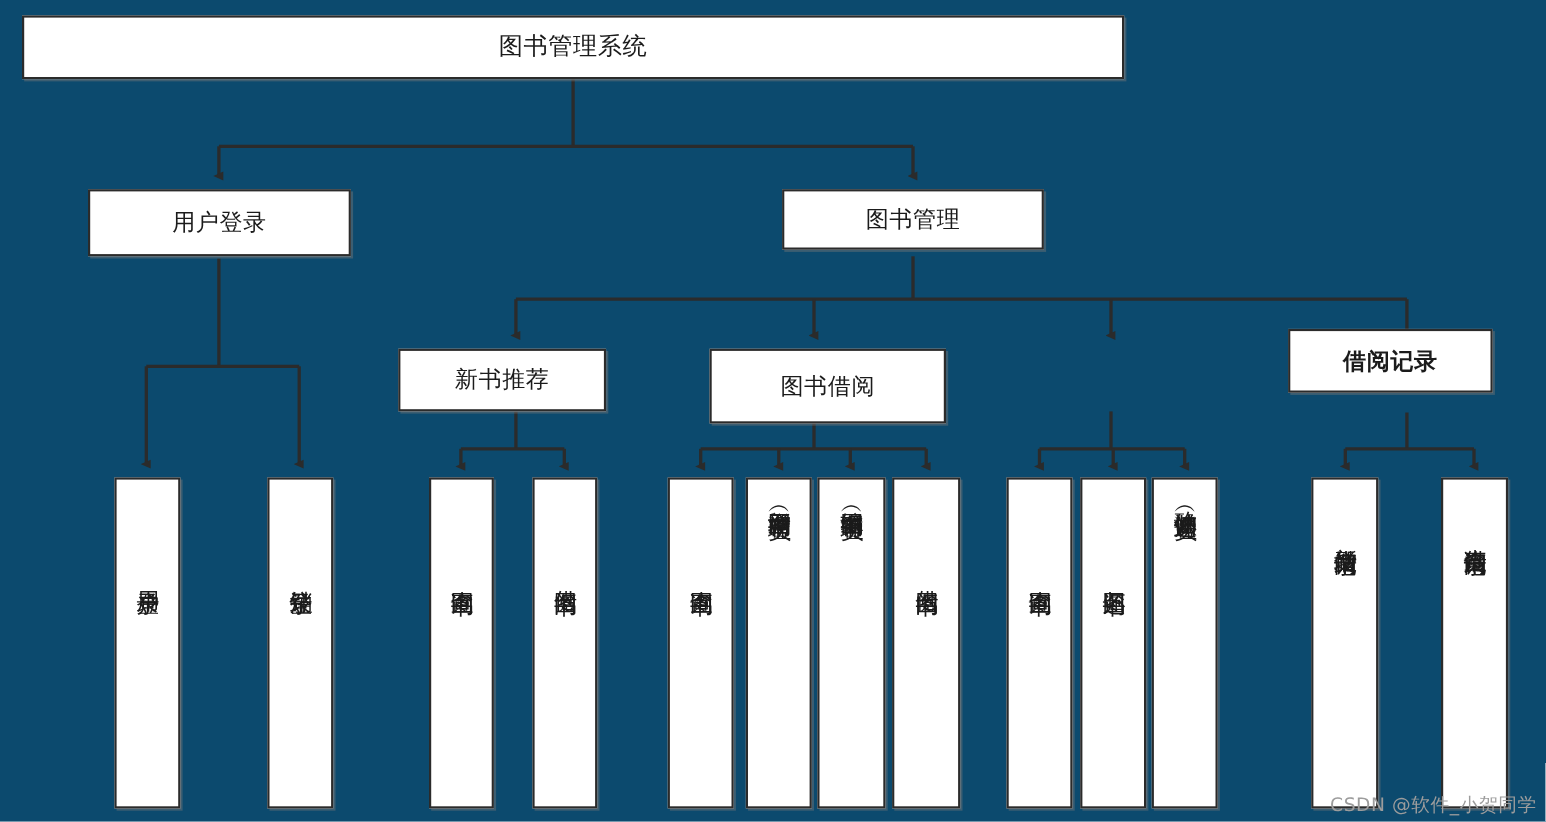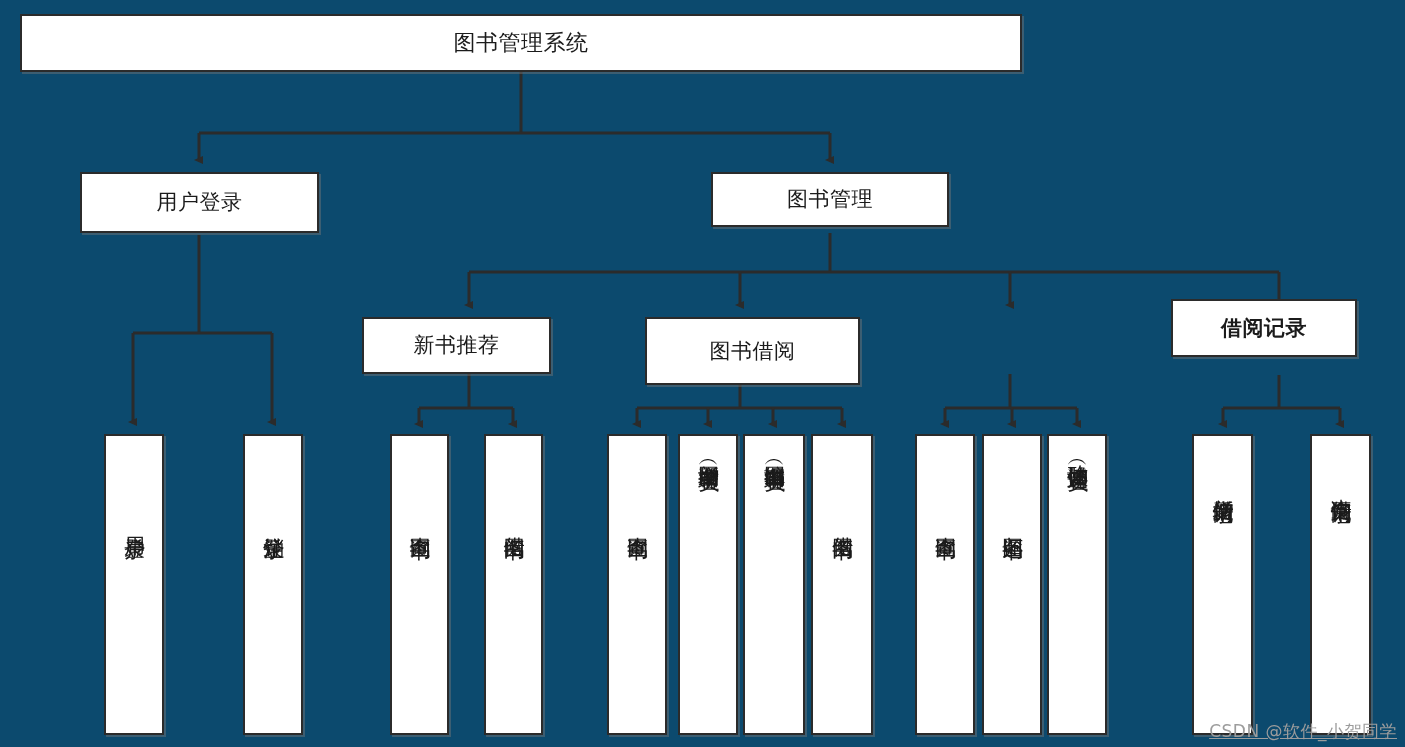--- a/index.html
+++ b/index.html
@@ -75,21 +75,20 @@
     padding-top: 40px;
   }
   .watermark {
     position: absolute;
     right: 8px;
     bottom: 4px;
     font-size: 17px;
     color: #9c9c9c;
     white-space: nowrap;
     letter-spacing: 0.5px;
-    text-decoration: underline;
   }
 </style>
 </head>
 <body>
 
 <div id="canvas">
 
   <svg class="edges" viewBox="0 0 1405 747" xmlns="http://www.w3.org/2000/svg">
     <defs>
       <marker id="arrow" markerWidth="10" markerHeight="10" refX="5" refY="5" orient="auto" markerUnits="userSpaceOnUse">

